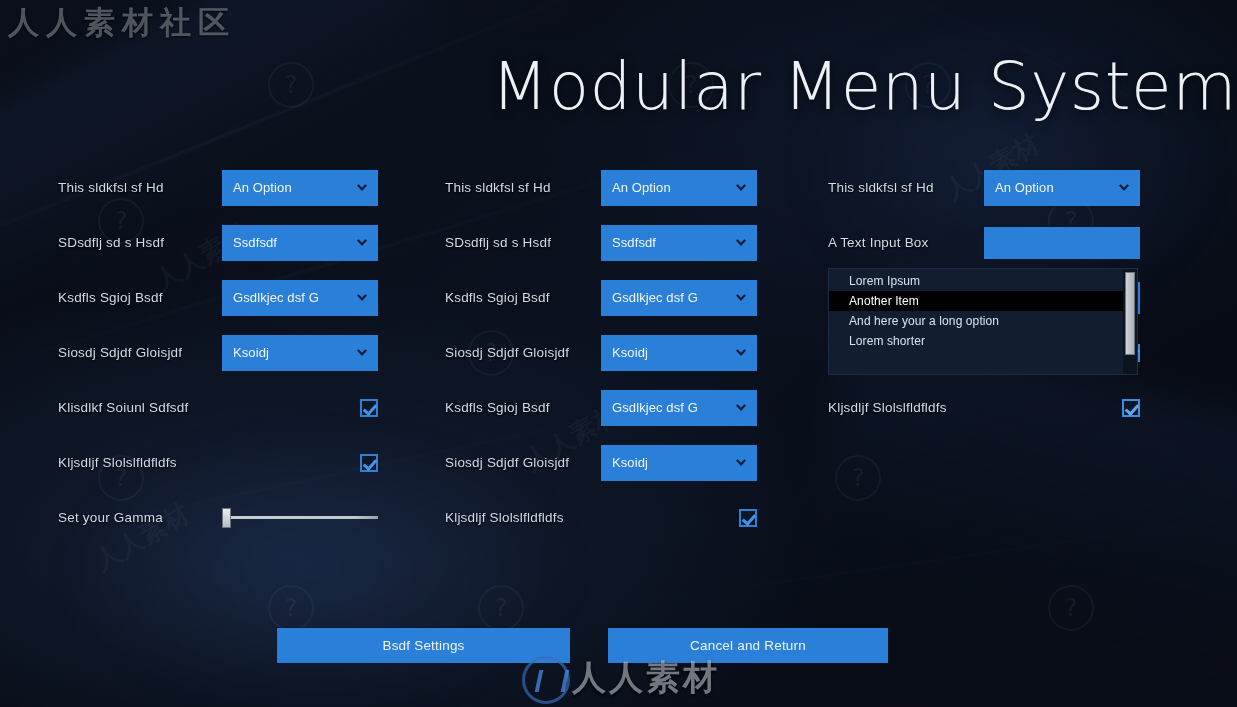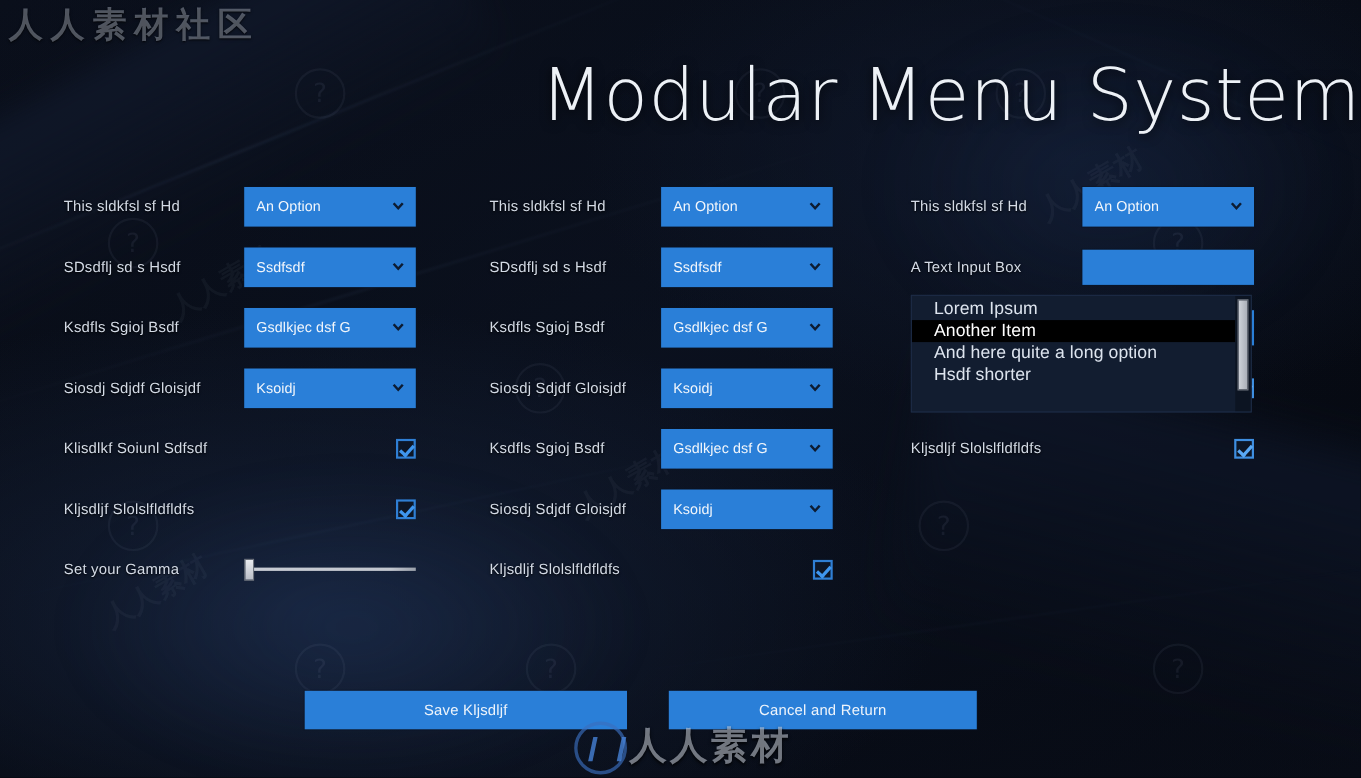--- a/index.html
+++ b/index.html
@@ -245,21 +245,21 @@
     background: #121d30;
     border: 1px solid #1d2c46;
     overflow: hidden;
     display: flex;
   }
   .listbox-items { flex: 1; padding: 2px 0 0 0; }
   .list-item {
     height: 20px;
     line-height: 20px;
     padding: 0 20px;
-    font-size: 16px;
+    font-size: 12px;
     color: #dde4ee;
     white-space: nowrap;
     cursor: pointer;
     letter-spacing: .1px;
   }
   .list-item.selected {
     background: #000000;
     color: #ffffff;
   }
   .listbox-scroll {
@@ -505,29 +505,29 @@
             <div class="checkbox checked bright"></div>
           </div>
         </div>
       </div>
   </div>
 
   <div class="listbox">
     <div class="listbox-items" id="listbox-items">
         <div class="list-item">Lorem Ipsum</div>
         <div class="list-item selected">Another Item</div>
-        <div class="list-item">And here quite a long option</div>
-        <div class="list-item">Hsdf shorter</div>
+        <div class="list-item">And here your a long option</div>
+        <div class="list-item">Lorem shorter</div>
       </div>
     <div class="listbox-scroll">
       <div class="listbox-thumb"></div>
     </div>
   </div>
 
   <div class="buttons">
-    <button class="btn btn-save">Save Kljsdljf</button>
+    <button class="btn btn-save">Bsdf Settings</button>
     <button class="btn btn-cancel">Cancel and Return</button>
   </div>
 
   <div class="wm wm-bottom" style="left:572px;">人人素材</div>
   <div class="wm-logo"></div>
 
 </div>
 
 </body></html>

